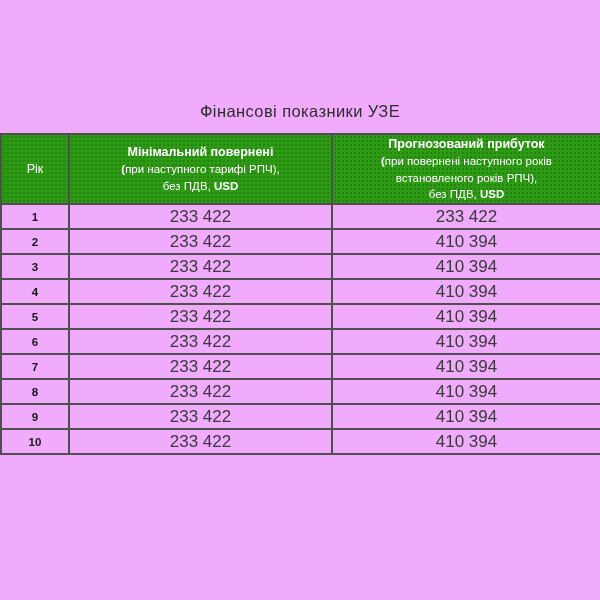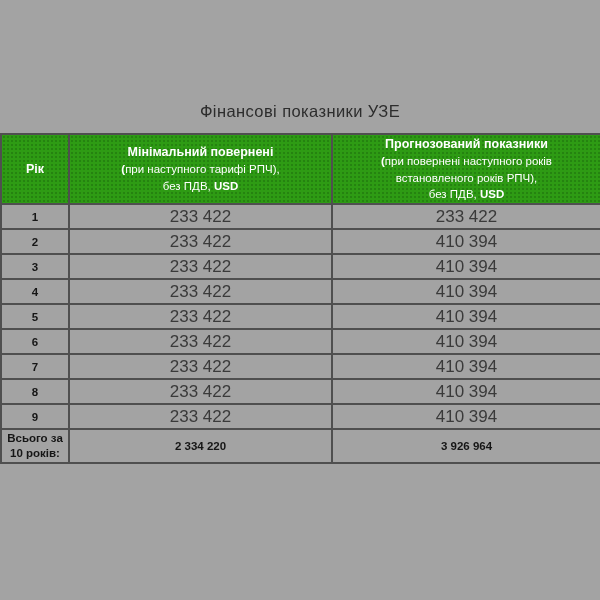--- a/index.html
+++ b/index.html
@@ -8,21 +8,21 @@
     background: #ffffff;
     width: 600px;
     height: 600px;
     overflow: hidden;
     font-family: "Liberation Sans", sans-serif;
   }
   .page {
     width: 600px;
     height: 600px;
     position: relative;
-    background: #a3a3a3;
+    background: #f0abfc;
   }
   .title {
     position: absolute;
     top: 102px;
     left: 0;
     width: 600px;
     text-align: center;
     font-size: 16.5px;
     letter-spacing: 0.4px;
     color: #2d2d2d;
@@ -56,21 +56,21 @@
     line-height: 1.45;
   }
   .h-sub {
     font-size: 11.5px;
     font-weight: 400;
     line-height: 1.45;
   }
   .h-sub b { font-weight: 700; }
   th.year-head {
     font-size: 12.5px;
-    font-weight: 700;
+    font-weight: 400;
   }
   tbody td {
     height: 23px;
     font-size: 17px;
     color: #3a3a3a;
   }
   tbody td.year {
     font-weight: 700;
     color: #161616;
     font-size: 11.5px;
@@ -100,21 +100,21 @@
     </colgroup>
     <thead>
       <tr>
         <th class="year-head">Рік</th>
         <th>
           <div class="h-title">Мінімальний повернені</div>
           <div class="h-sub"><b>(</b><span>при наступного тарифі РПЧ),</span></div>
           <div class="h-sub"><span>без ПДВ, </span><b>USD</b></div>
         </th>
         <th>
-          <div class="h-title">Прогнозований показники</div>
+          <div class="h-title">Прогнозований прибуток</div>
           <div class="h-sub"><b>(</b><span>при повернені наступного років</span></div>
           <div class="h-sub">встановленого років РПЧ),</div>
           <div class="h-sub"><span>без ПДВ, </span><b>USD</b></div>
         </th>
       </tr>
     </thead>
     <tbody>
       <tr>
         <td class="year">1</td>
         <td>233 422</td>
@@ -153,24 +153,21 @@
       <tr>
         <td class="year">8</td>
         <td>233 422</td>
         <td>410 394</td>
       </tr>
       <tr>
         <td class="year">9</td>
         <td>233 422</td>
         <td>410 394</td>
       </tr>
-      <tr class="total-row">
-        <td class="year">
-          <div>Всього за</div>
-          <div>10 років:</div>
-        </td>
-        <td>2 334 220</td>
-        <td>3 926 964</td>
+      <tr>
+        <td class="year">10</td>
+        <td>233 422</td>
+        <td>410 394</td>
       </tr>
     </tbody>
   </table>
 
 </div>
 
 </body></html>

